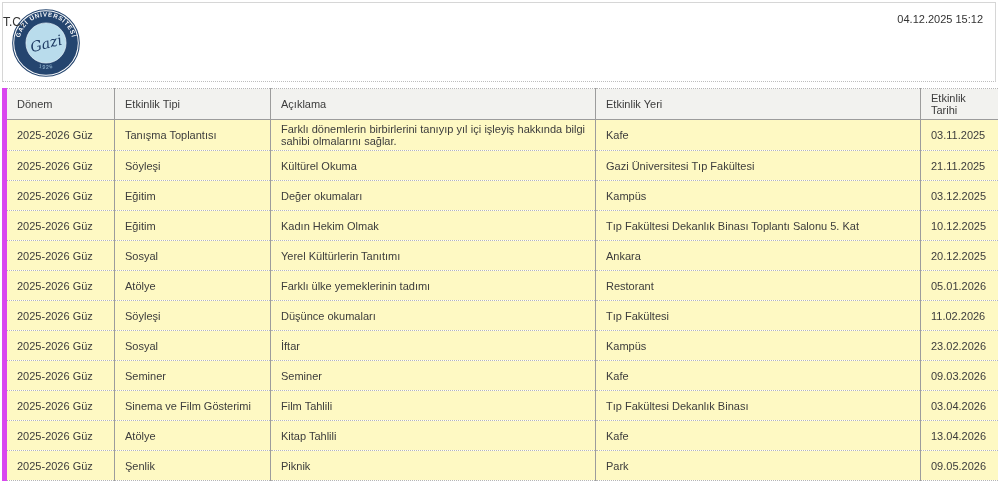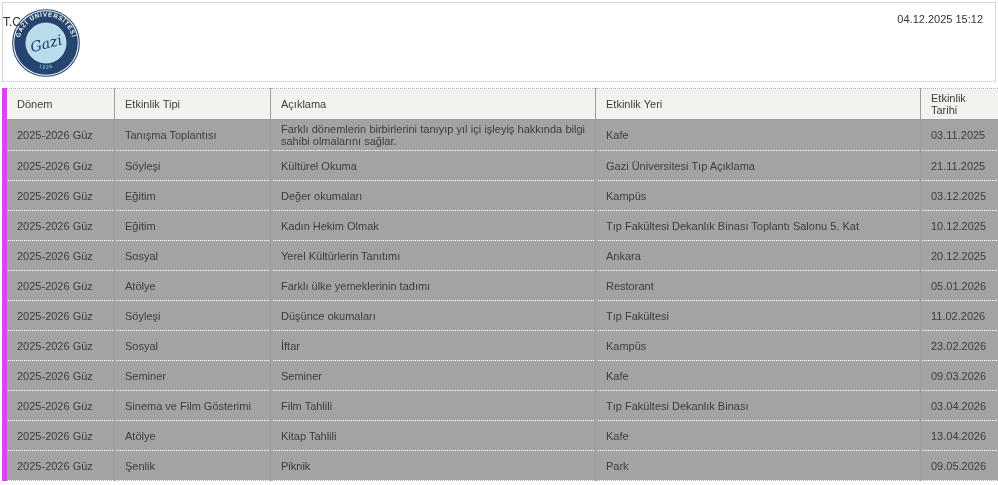--- a/index.html
+++ b/index.html
@@ -53,21 +53,21 @@
     text-align: left;
     vertical-align: middle;
     font-weight: normal;
     overflow: hidden;
   }
   table.events thead th {
     background: #f2f2ef;
     height: 27px;
     border-bottom: 1px solid #9c9c9c;
   }
-  table.events tbody td { background: #a3a3a3; height: 30px; }
+  table.events tbody td { background: #fef9c3; height: 30px; }
   table.events td.desc { text-align: justify; }
 
   .col-donem  { width: 110px; }
   .col-tip    { width: 156px; }
   .col-acik   { width: 325px; }
   .col-yer    { width: 325px; }
   .col-tarih  { width: 78px;  }
 </style>
 </head>
 <body>
@@ -124,21 +124,21 @@
           <td>2025-2026 Güz</td>
           <td>Tanışma Toplantısı</td>
           <td class="desc">Farklı dönemlerin birbirlerini tanıyıp yıl içi işleyiş hakkında bilgi sahibi olmalarını sağlar.</td>
           <td>Kafe</td>
           <td>03.11.2025</td>
         </tr>
         <tr>
           <td>2025-2026 Güz</td>
           <td>Söyleşi</td>
           <td class="desc">Kültürel Okuma</td>
-          <td>Gazi Üniversitesi Tıp Açıklama</td>
+          <td>Gazi Üniversitesi Tıp Fakültesi</td>
           <td>21.11.2025</td>
         </tr>
         <tr>
           <td>2025-2026 Güz</td>
           <td>Eğitim</td>
           <td class="desc">Değer okumaları</td>
           <td>Kampüs</td>
           <td>03.12.2025</td>
         </tr>
         <tr>

